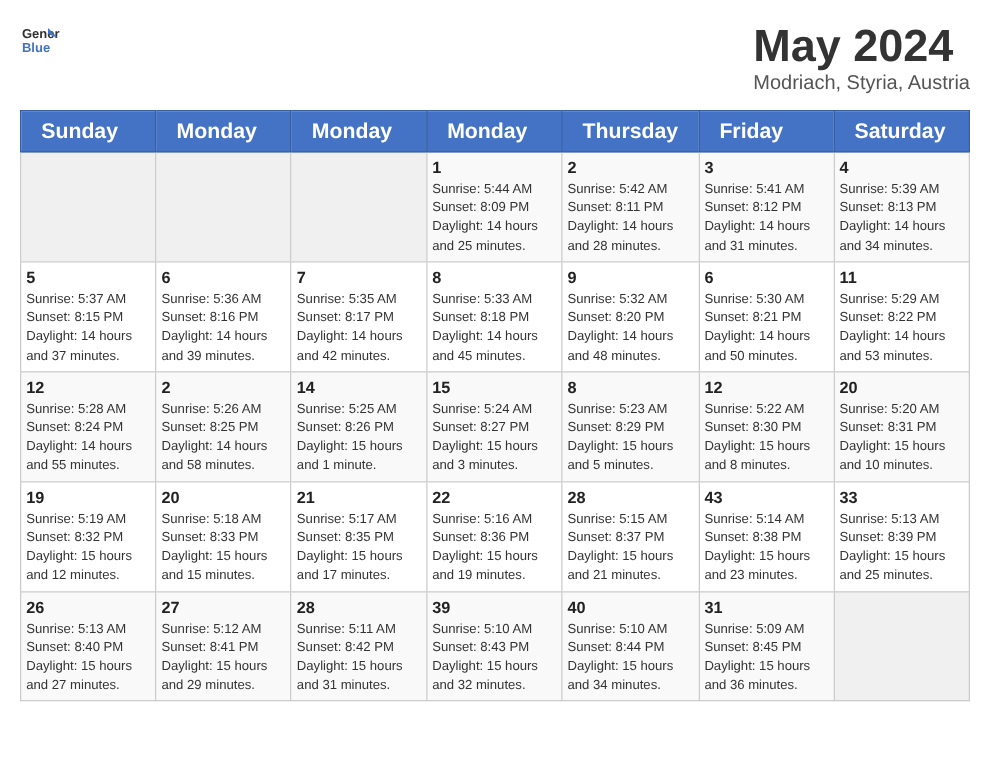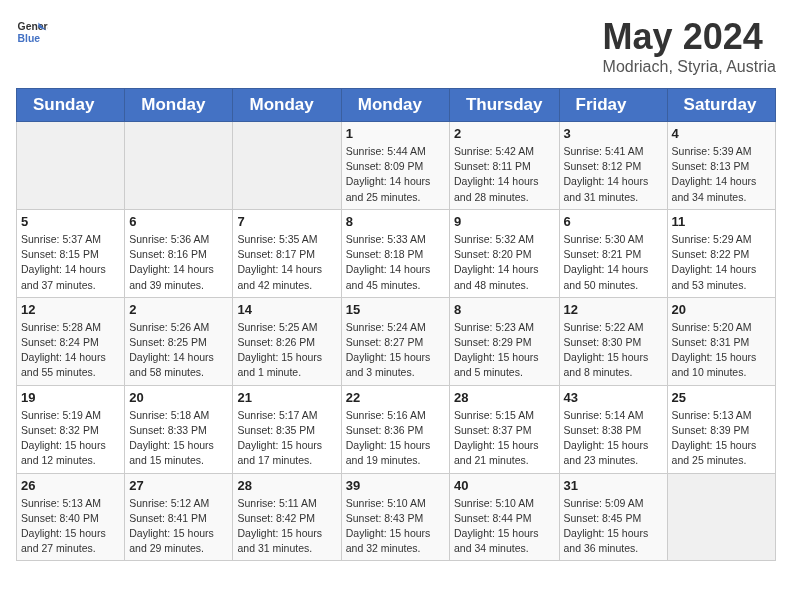--- a/index.html
+++ b/index.html
@@ -208,21 +208,21 @@
         </td>
         <td>
           <div class="day-number">28</div>
           <div class="day-info">Sunrise: 5:15 AM<br>Sunset: 8:37 PM<br>Daylight: 15 hours and 21 minutes.</div>
         </td>
         <td>
           <div class="day-number">43</div>
           <div class="day-info">Sunrise: 5:14 AM<br>Sunset: 8:38 PM<br>Daylight: 15 hours and 23 minutes.</div>
         </td>
         <td>
-          <div class="day-number">25</div>
+          <div class="day-number">33</div>
           <div class="day-info">Sunrise: 5:13 AM<br>Sunset: 8:39 PM<br>Daylight: 15 hours and 25 minutes.</div>
         </td>
       </tr>
       <tr>
         <td>
           <div class="day-number">26</div>
           <div class="day-info">Sunrise: 5:13 AM<br>Sunset: 8:40 PM<br>Daylight: 15 hours and 27 minutes.</div>
         </td>
         <td>
           <div class="day-number">27</div>

